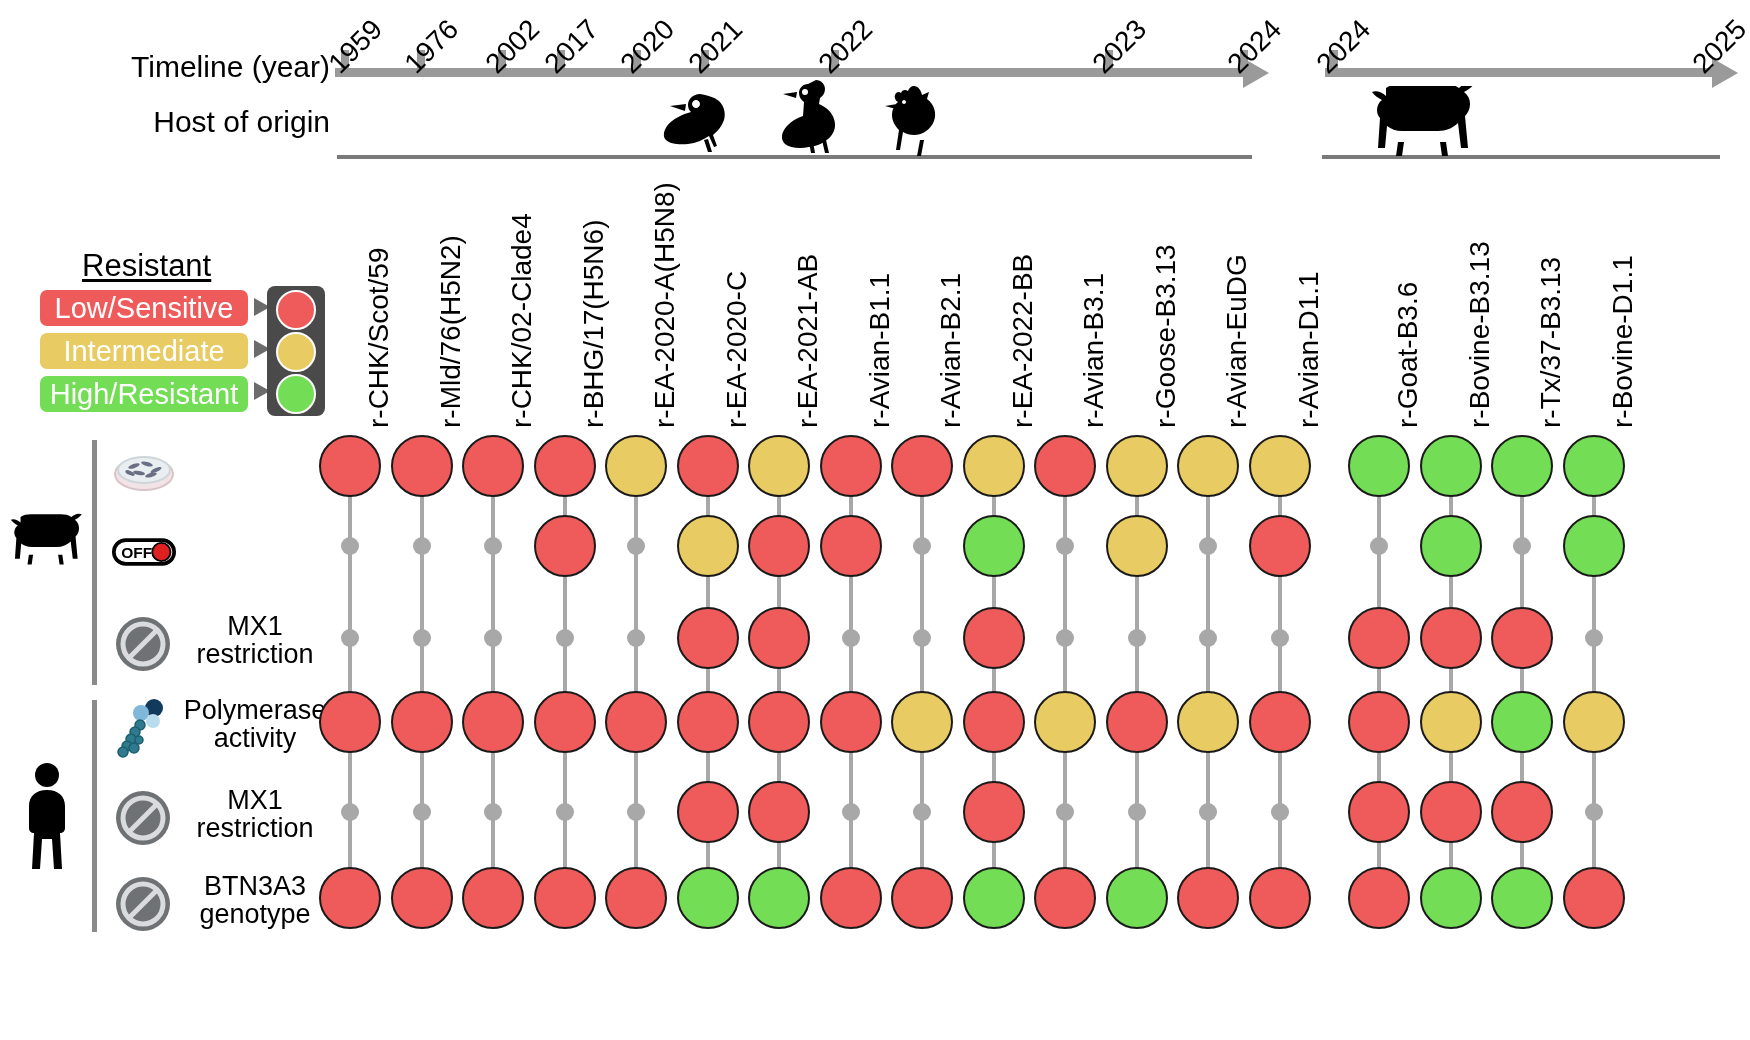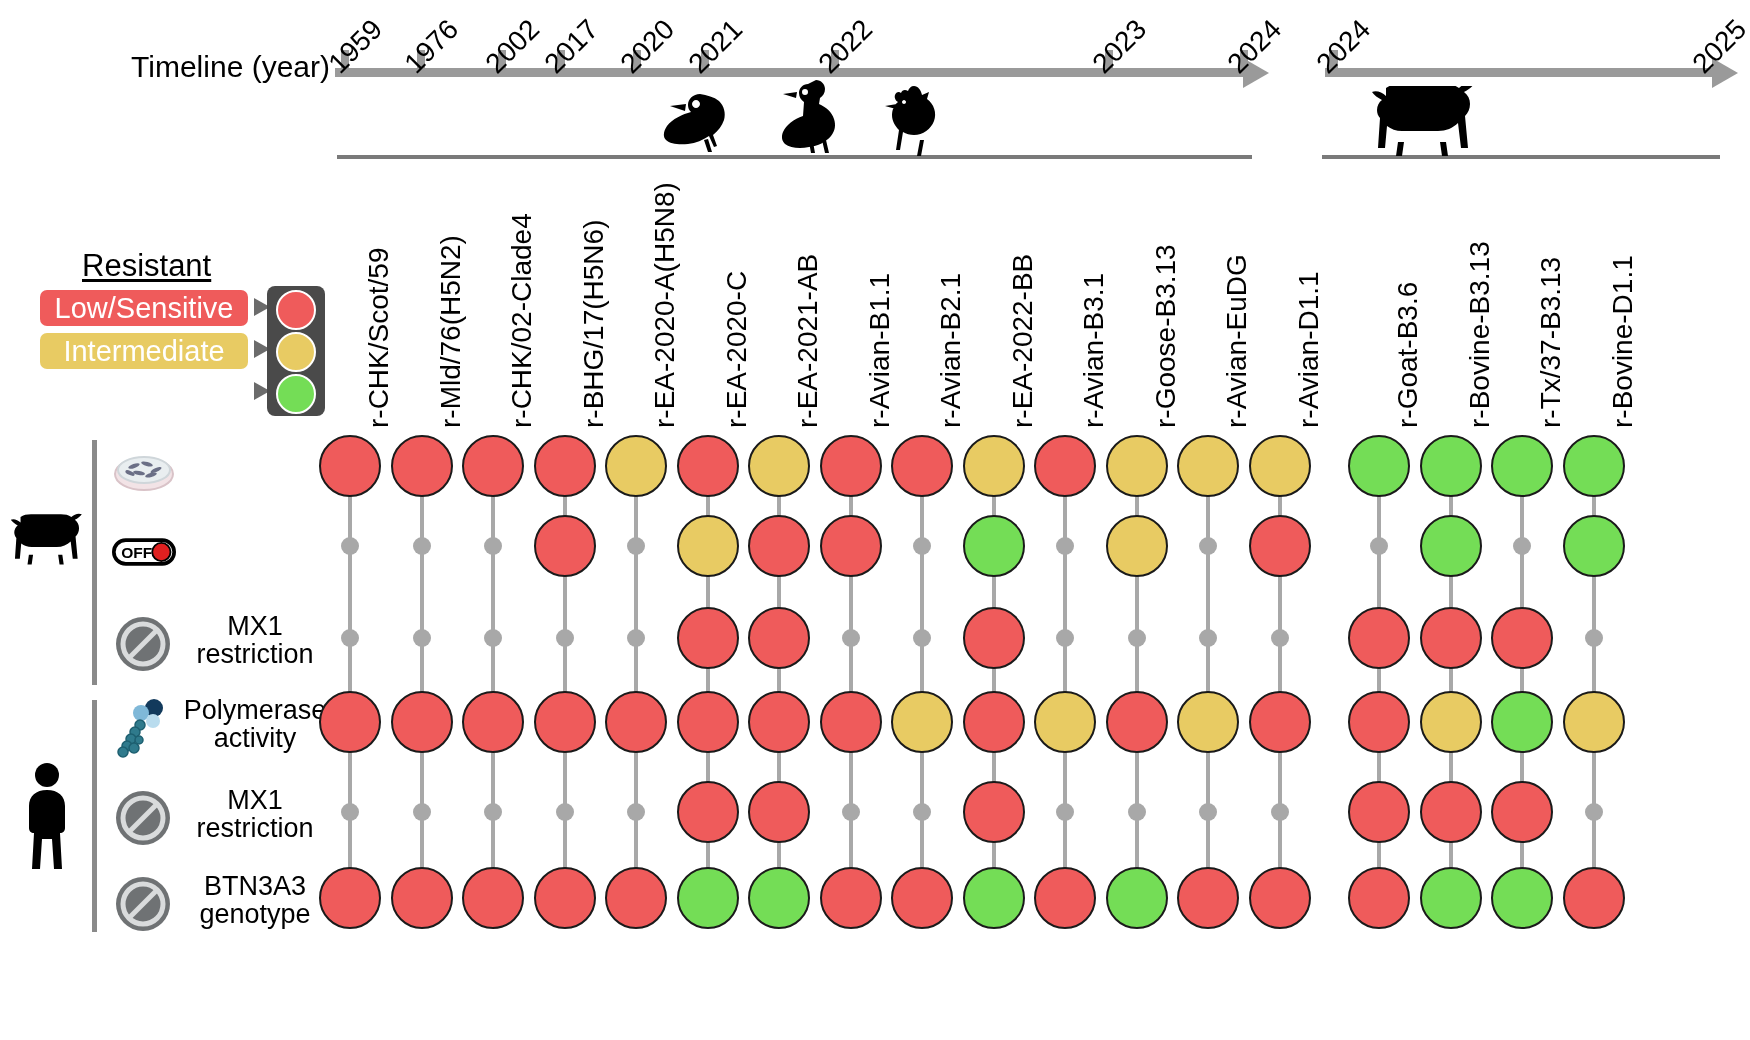--- a/index.html
+++ b/index.html
@@ -114,20 +114,21 @@
   #grp-bracket-cow   { top:440px; height:245px; }
   #grp-bracket-human { top:700px; height:232px; }
 
   .species-icon { position:absolute; left:8px; width:78px; }
 </style>
 </head>
 <body>
 
 <div id="timeline-row">
   <div class="tl-label" id="tl-label-timeline">Timeline (year)</div>
+  <div class="tl-label" id="tl-label-host">Host of origin</div>
 
   <div class="tl-axis" id="tl-axis-a"></div>
   <div class="tl-arrow" id="tl-arrow-a"></div>
   <div class="tl-axis" id="tl-axis-b"></div>
   <div class="tl-arrow" id="tl-arrow-b"></div>
 
   <div id="tl-ticks-a">
       <div class="tl-tick" style="left: 341px;"></div>
       <div class="tl-year" style="left: 345px; top: 48px;">1959</div>
       <div class="tl-tick" style="left: 417.415px;"></div>
@@ -177,20 +178,23 @@
   <path fill="#000" d="M30 56l-2 14h6l2-14zM72 56l2 14h6l-2-14z"></path>
 </svg>
 
 <div id="legend">
   <div id="legend-title">Resistant</div>
   <div class="legend-chip" id="legend-chip-1" style="background: rgb(232, 203, 99);">
     <span>Intermediate</span>
   </div>
   <div class="legend-chip" id="legend-chip-0" style="background: rgb(239, 91, 91);">
     <span>Low/Sensitive</span>
+  </div>
+  <div class="legend-chip" id="legend-chip-2" style="background: rgb(116, 221, 86);">
+    <span>High/Resistant</span>
   </div>
   <div class="tl-wedge" id="tl-wedge-0"></div>
   <div class="tl-wedge" id="tl-wedge-1"></div>
   <div class="tl-wedge" id="tl-wedge-2"></div>
   <div id="traffic-light">
     <div class="tl-lamp" id="tl-lamp-0" style="background: rgb(239, 91, 91);"></div>
     <div class="tl-lamp" id="tl-lamp-1" style="background: rgb(232, 203, 99);"></div>
     <div class="tl-lamp" id="tl-lamp-2" style="background: rgb(116, 221, 86);"></div>
   </div>
 </div>

